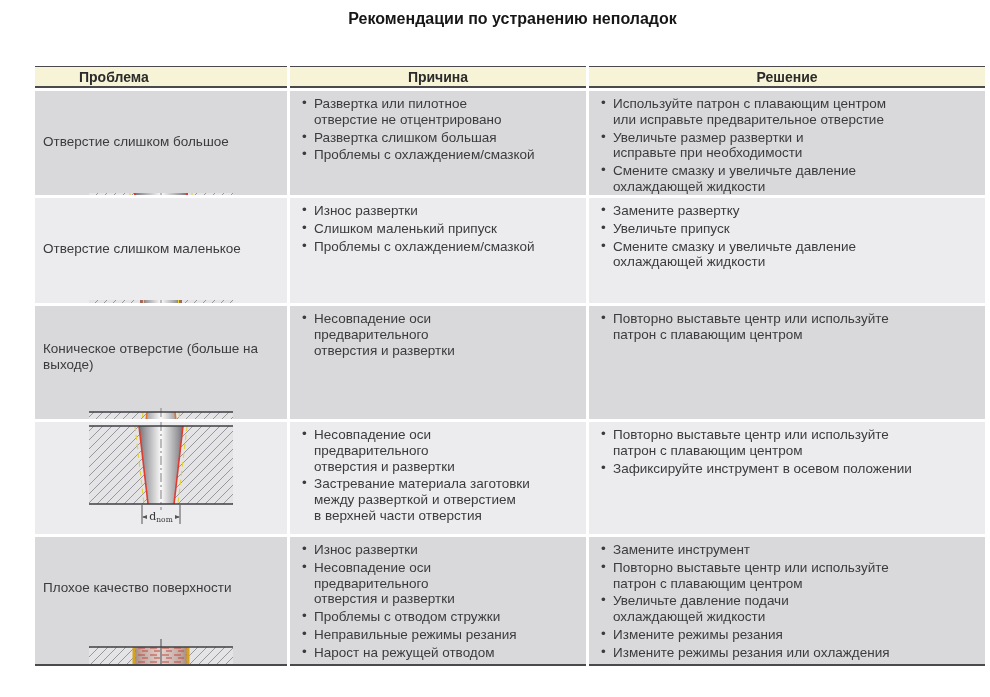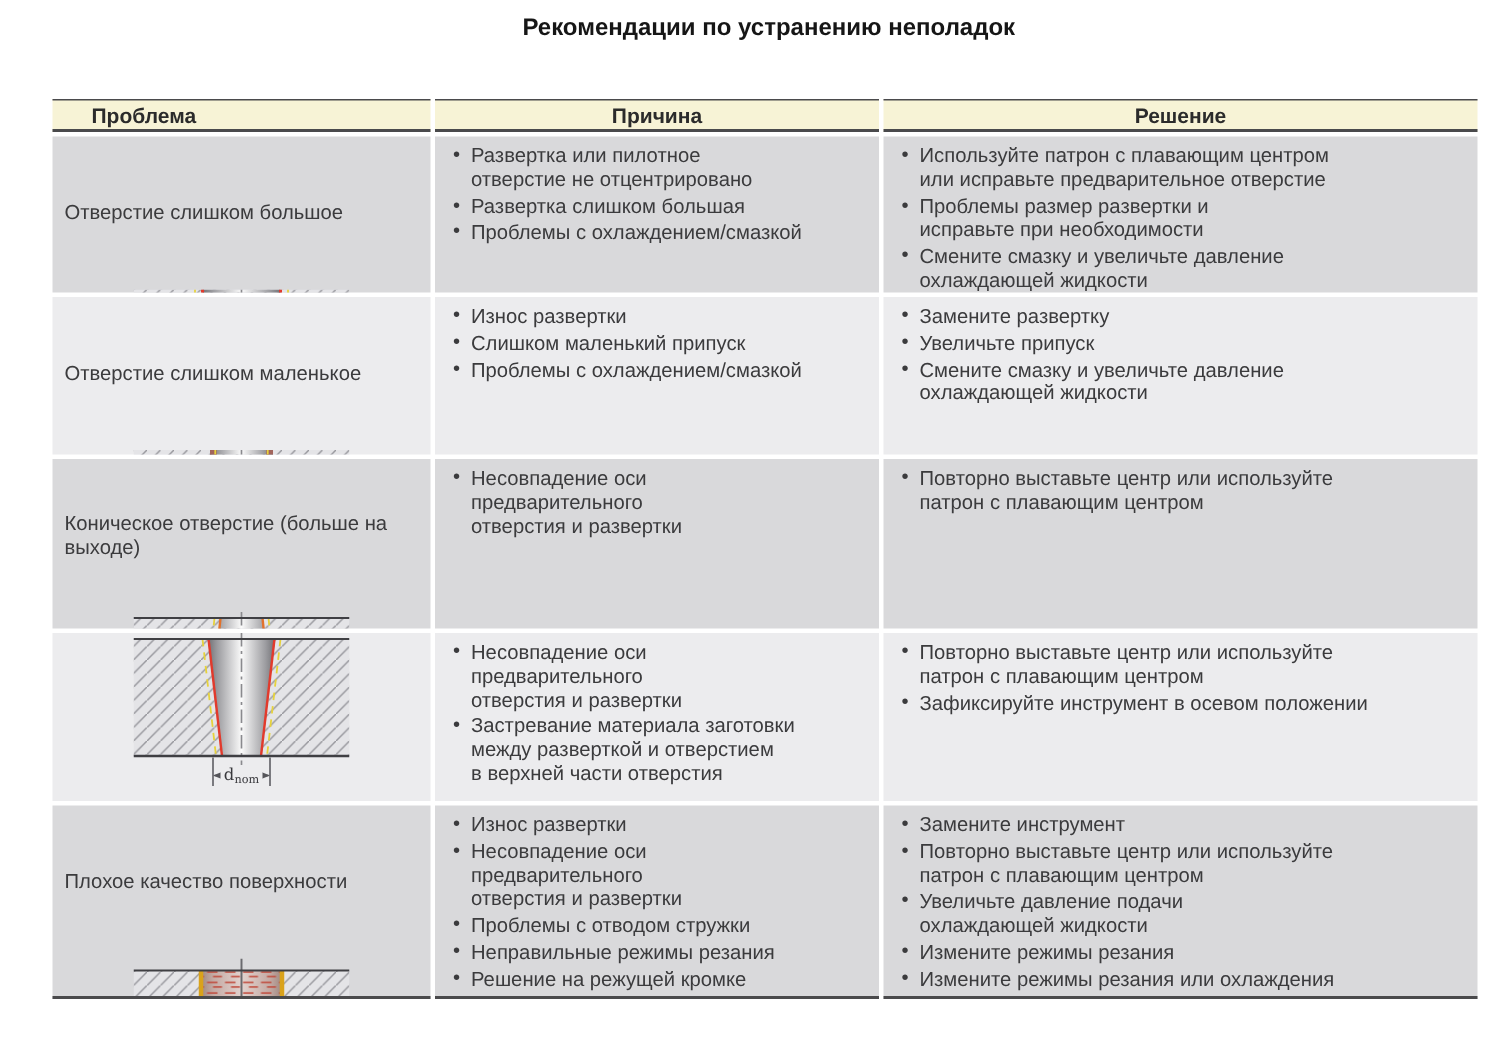--- a/index.html
+++ b/index.html
@@ -13,21 +13,21 @@
     grid-template-columns:252px 296px 396px;
     grid-template-rows:22px 104px 105px 113px 112px 129px;
     gap:3px;background:#ffffff;
   }
   .hcell{
     background:var(--header-bg);box-sizing:border-box;
     border-top:1.5px solid var(--dark);border-bottom:2.5px solid var(--dark);
     font-size:14px;font-weight:700;color:#2b2b2b;
     display:flex;align-items:center;justify-content:center;
   }
-  .hcell.h-problem{justify-content:flex-start;padding-left:26px;}
+  .hcell.h-problem{justify-content:flex-start;padding-left:44px;}
   .cell{box-sizing:border-box;overflow:hidden;color:var(--text);}
   .cell.odd{background:var(--row-odd);}
   .cell.even{background:var(--row-even);}
   .cell.last{border-bottom:2px solid var(--dark);}
   .c-problem{display:flex;flex-direction:column;}
   .p-label{flex:0 0 102px;padding-left:8px;display:flex;align-items:center;
     font-size:13.5px;line-height:1.16;color:var(--text);}
   .p-diagram{flex:1;display:flex;align-items:flex-start;justify-content:center;}
   .c-cause ul,.c-solution ul{margin:5px 0 0 0;padding:0 4px 0 8px;list-style:none;}
   .c-cause li,.c-solution li{
@@ -86,21 +86,21 @@
         <li>Развертка или пилотное
 отверстие не отцентрировано</li>
         <li>Развертка слишком большая</li>
         <li>Проблемы с охлаждением/смазкой</li>
       </ul>
   </div>
   <div class="cell c-solution odd">
     <ul>
         <li>Используйте патрон с плавающим центром
 или исправьте предварительное отверстие</li>
-        <li>Проблемы размер развертки и
+        <li>Увеличьте размер развертки и
 исправьте при необходимости</li>
         <li>Смените смазку и увеличьте давление
 охлаждающей жидкости</li>
       </ul>
   </div>
 
   <div class="cell c-problem even">
     <div class="p-label">Отверстие слишком маленькое</div>
     <div class="p-diagram">
         <svg width="144" height="102" viewBox="0 0 144 102">
@@ -294,21 +294,21 @@
       </div>
   </div>
   <div class="cell c-cause odd last">
     <ul>
         <li>Износ развертки</li>
         <li>Несовпадение оси
 предварительного
 отверстия и развертки</li>
         <li>Проблемы с отводом стружки</li>
         <li>Неправильные режимы резания</li>
-        <li>Решение на режущей кромке</li>
+        <li>Нарост на режущей отводом</li>
       </ul>
   </div>
   <div class="cell c-solution odd last">
     <ul>
         <li>Замените инструмент</li>
         <li>Повторно выставьте центр или используйте
 патрон с плавающим центром</li>
         <li>Увеличьте давление подачи
 охлаждающей жидкости</li>
         <li>Измените режимы резания</li>

